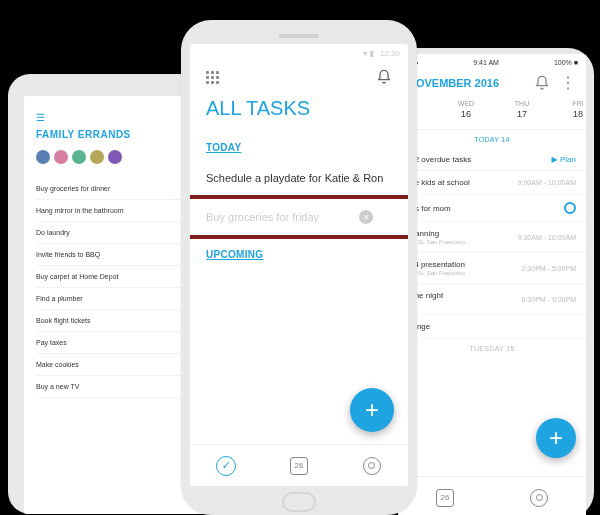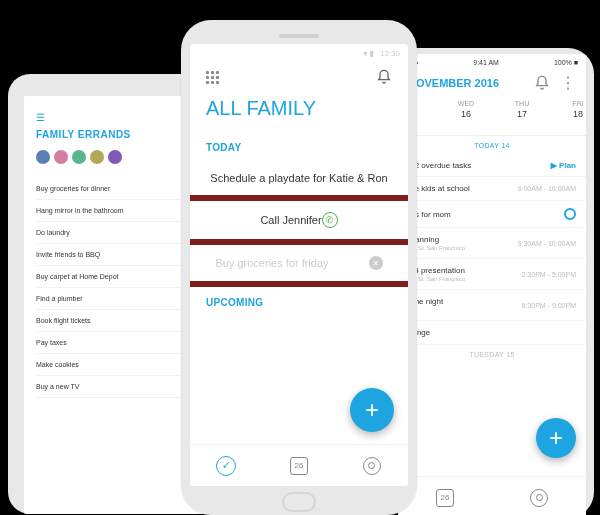--- a/index.html
+++ b/index.html
@@ -67,34 +67,34 @@
 .phone-r .header {
   display:flex; align-items:center; justify-content:space-between;
   padding: 4px 10px 8px;
 }
 .phone-r .header .title {
   color:#1ea4e0; font-weight:600; font-size:11px;
 }
 .phone-r .days {
   display:flex; justify-content:space-around;
   font-size:7px; color:#999;
-  border-bottom:1px solid #eee; padding-bottom:16px;gap:32px;
+  border-bottom:1px solid #eee; padding-bottom:10px;gap:32px;
 }
 .phone-r .days div { text-align:center; width:24px;}
 .phone-r .days .num { color:#333; font-size:9px; margin-top:2px;}
 .phone-r .sec-label {
   text-align:center; font-size:7px; color:#1ea4e0;
   padding:6px 0; letter-spacing:.3px;
 }
 .phone-r .overdue {
   display:flex; justify-content:space-between;
   font-size:8px; padding:6px 10px; color:#333;
   border-bottom:1px solid #f3f3f3;
 }
-.phone-r .overdue .plan { color:#1ea4e0; font-weight:700;padding-left:9px;}
+.phone-r .overdue .plan { color:#1ea4e0; font-weight:400;padding-left:9px;}
 .phone-r .ev {
   display:flex; justify-content:space-between; align-items:center;
   font-size:8px; padding:7px 10px;
   border-bottom:1px solid #f5f5f5;
 }
 .phone-r .ev .t { color:#333; }
 .phone-r .ev .sub { color:#bbb; font-size:6px; margin-top:1px;}
 .phone-r .ev .time { color:#bbb; font-size:7px;}
 .phone-r .ring {
   width:12px;height:12px;border:2px solid #1ea4e0;border-radius:50%;
@@ -150,26 +150,26 @@
   display:grid; grid-template-columns:repeat(3,3px);
   grid-gap:2px;
 }
 .grid-ic span { width:3px;height:3px;background:#888;border-radius:1px;}
 .phone-c h1 {
   color:#1ea4e0; font-size:20px; font-weight:400;
   padding: 2px 16px 12px;
 }
 .phone-c .sec {
   color:#1ea4e0; font-size:10px; font-weight:700;
-  padding: 10px 16px 8px; letter-spacing:.3px;
+  padding: 10px 16px 8px; letter-spacing:.3px;text-decoration:underline;
 }
 .phone-c .task {
-  display:flex; justify-content:center; align-items:center;
+  display:flex; justify-content:flex-start; align-items:center;
   padding: 11px 16px;
-  border-bottom:6px solid #7f1d1d;
+  border-bottom:4px solid #7f1d1d;
   font-size:11px; color:#333;
 }
 .phone-c .task.done { color:#ccc;gap:40px; }
 .pill {
   width:20px;height:12px;border:1.5px solid #4caf50;border-radius:7px;
   position:relative;
 }
 .pill::after{content:"";position:absolute;left:3px;top:2.5px;width:5px;height:5px;background:#4caf50;border-radius:50%;}
 .ring-b {
   width:16px;height:16px;border:2px solid #1ea4e0;border-radius:50%;
@@ -348,32 +348,28 @@
             <span></span>
             <span></span>
             <span></span>
             <span></span>
           </div>
       <svg class="bell-svg" viewBox="0 0 24 24" fill="none" stroke="#666" stroke-width="2">
             <path d="M6 8a6 6 0 0112 0v5l2 3H4l2-3V8z"></path>
             <path d="M10 19a2 2 0 004 0"></path>
           </svg>
     </div>
-    <h1>ALL FAMILY</h1>
+    <h1>ALL TASKS</h1>
     <div class="sec">TODAY</div>
     <div id="today-list">
           <div class="task">
             <span>Schedule a playdate for Katie &amp; Ron</span>
           </div>
         </div>
     <div id="tomorrow-list">
-          <div class="task">
-            <span>Call Jennifer</span>
-            <span class="ring-g">✆</span>
-          </div>
           <div class="task done">
             <span>Buy groceries for friday</span>
             <span class="x-g">×</span>
           </div>
         </div>
     <div class="sec">UPCOMING</div>
     <div class="fab">+</div>
     <div class="botbar">
       <div class="ic">
             <div class="check">✓</div>

